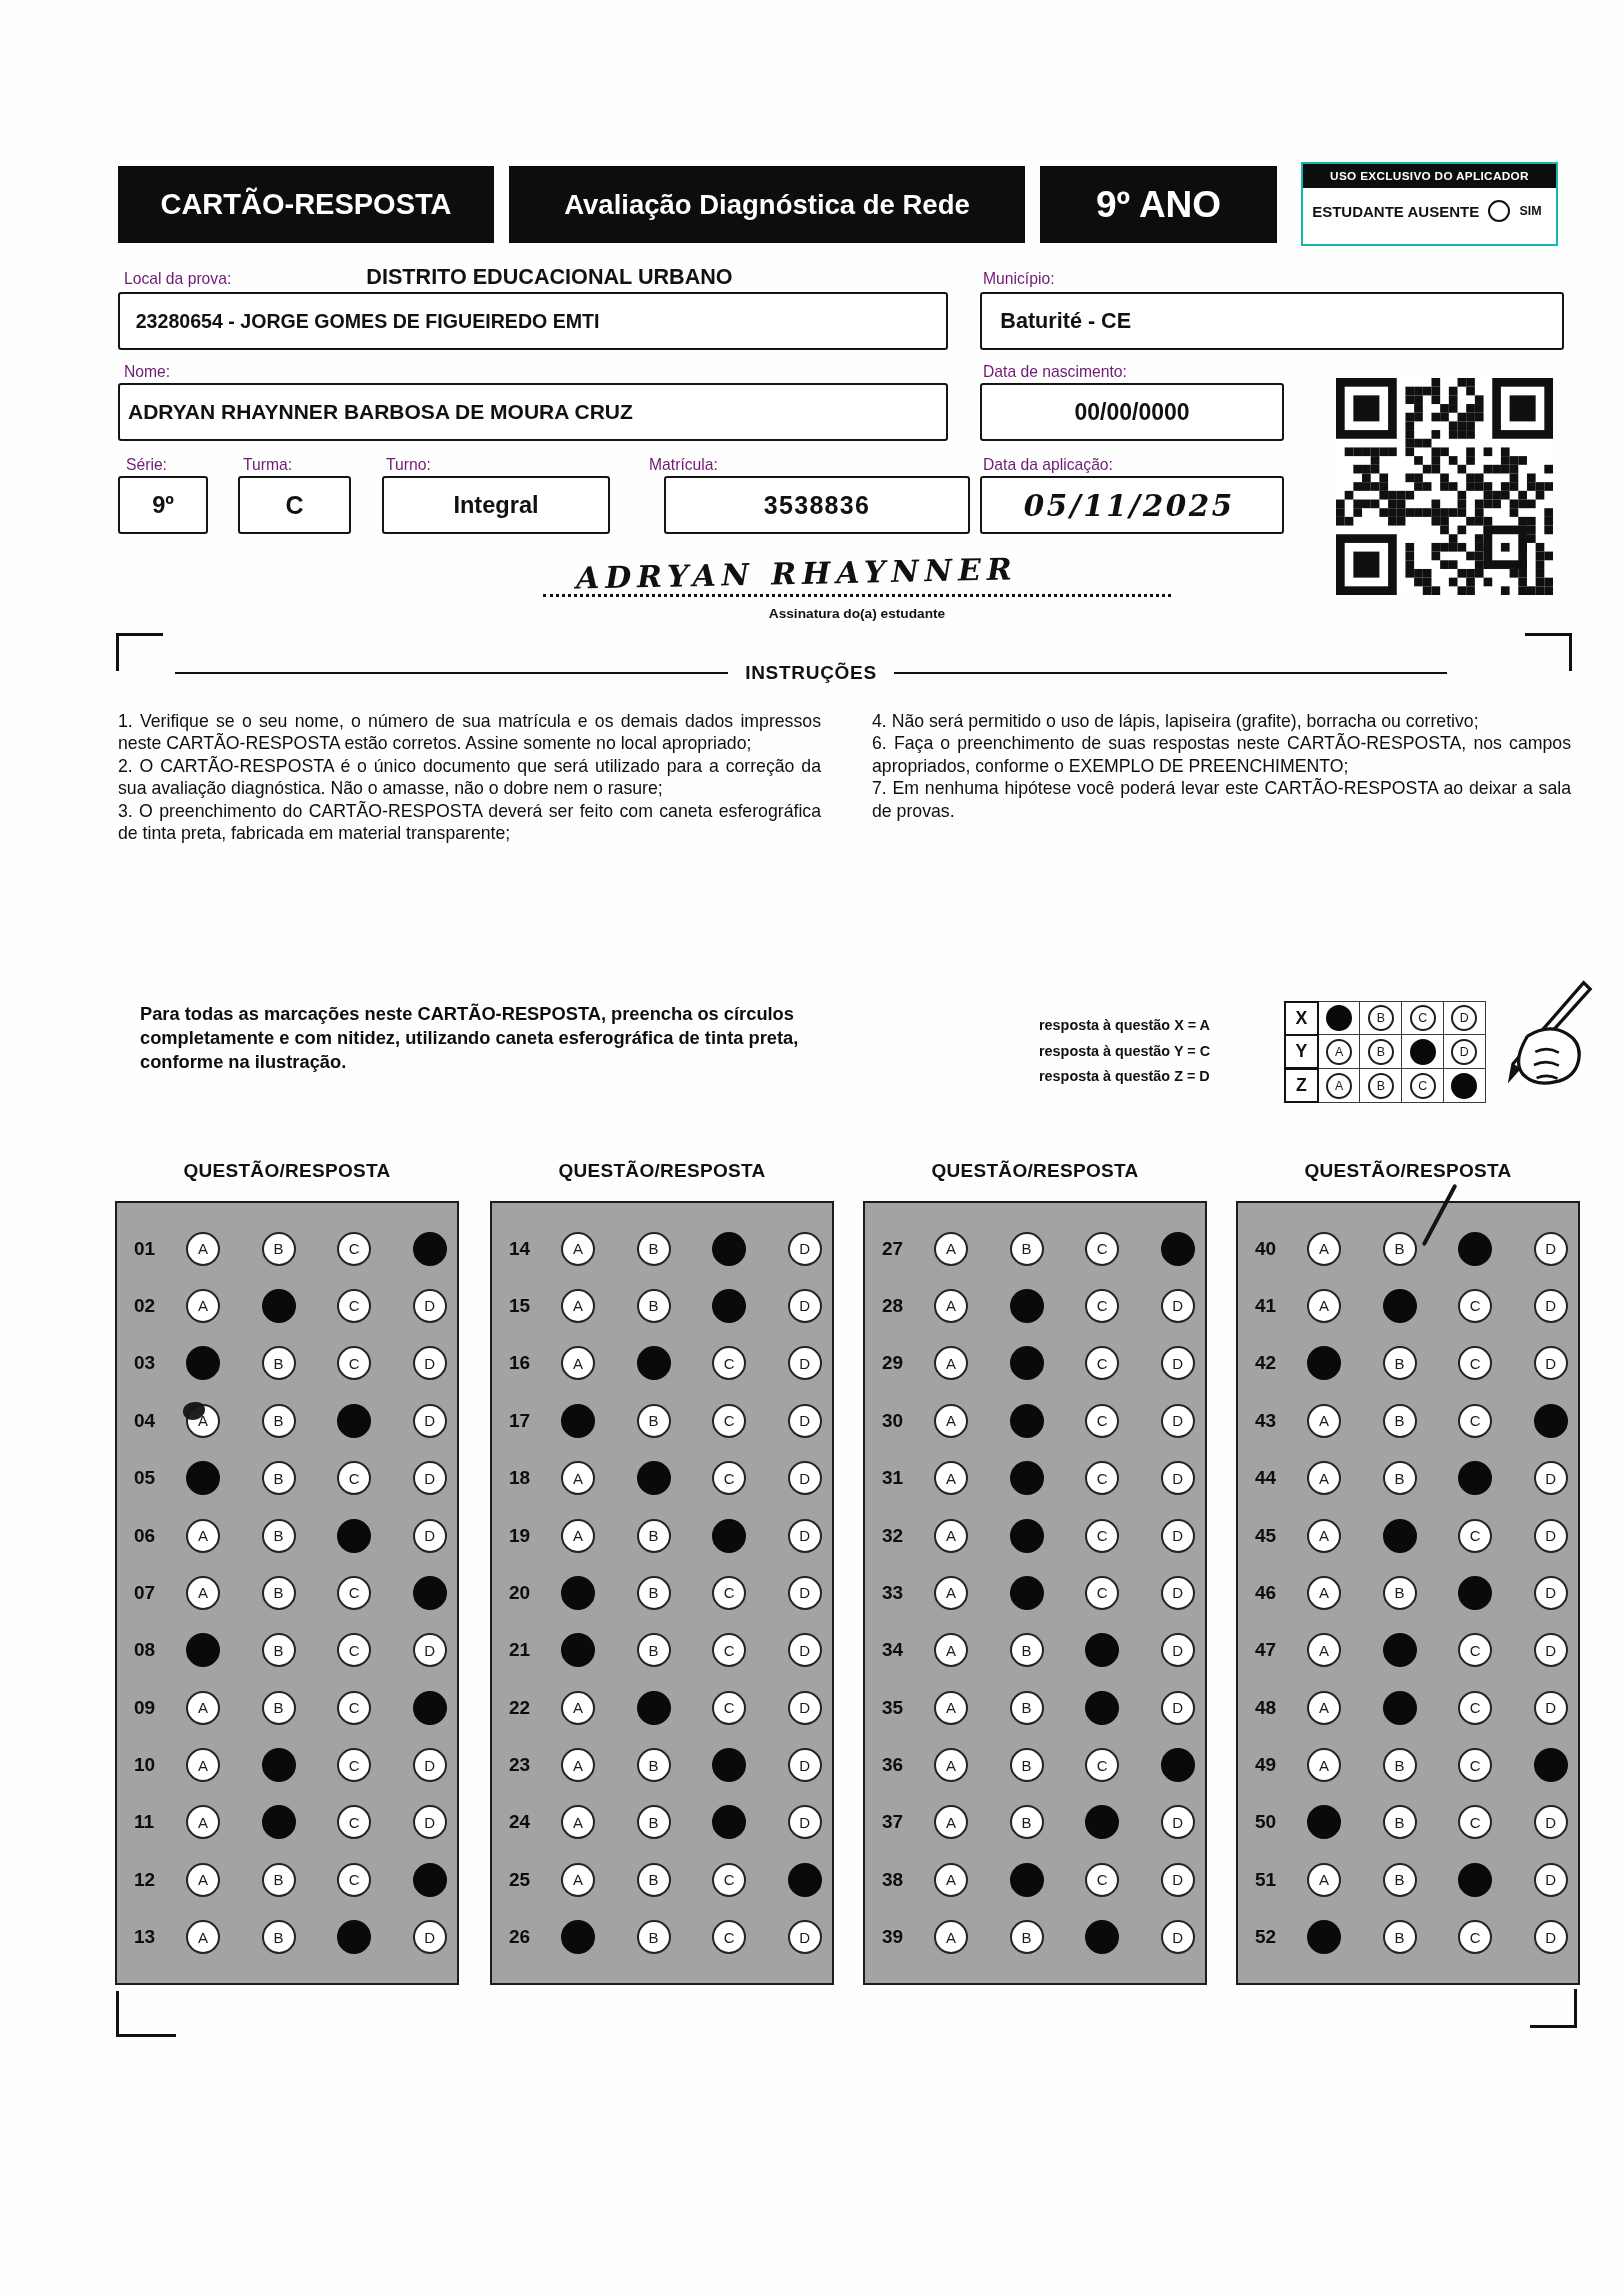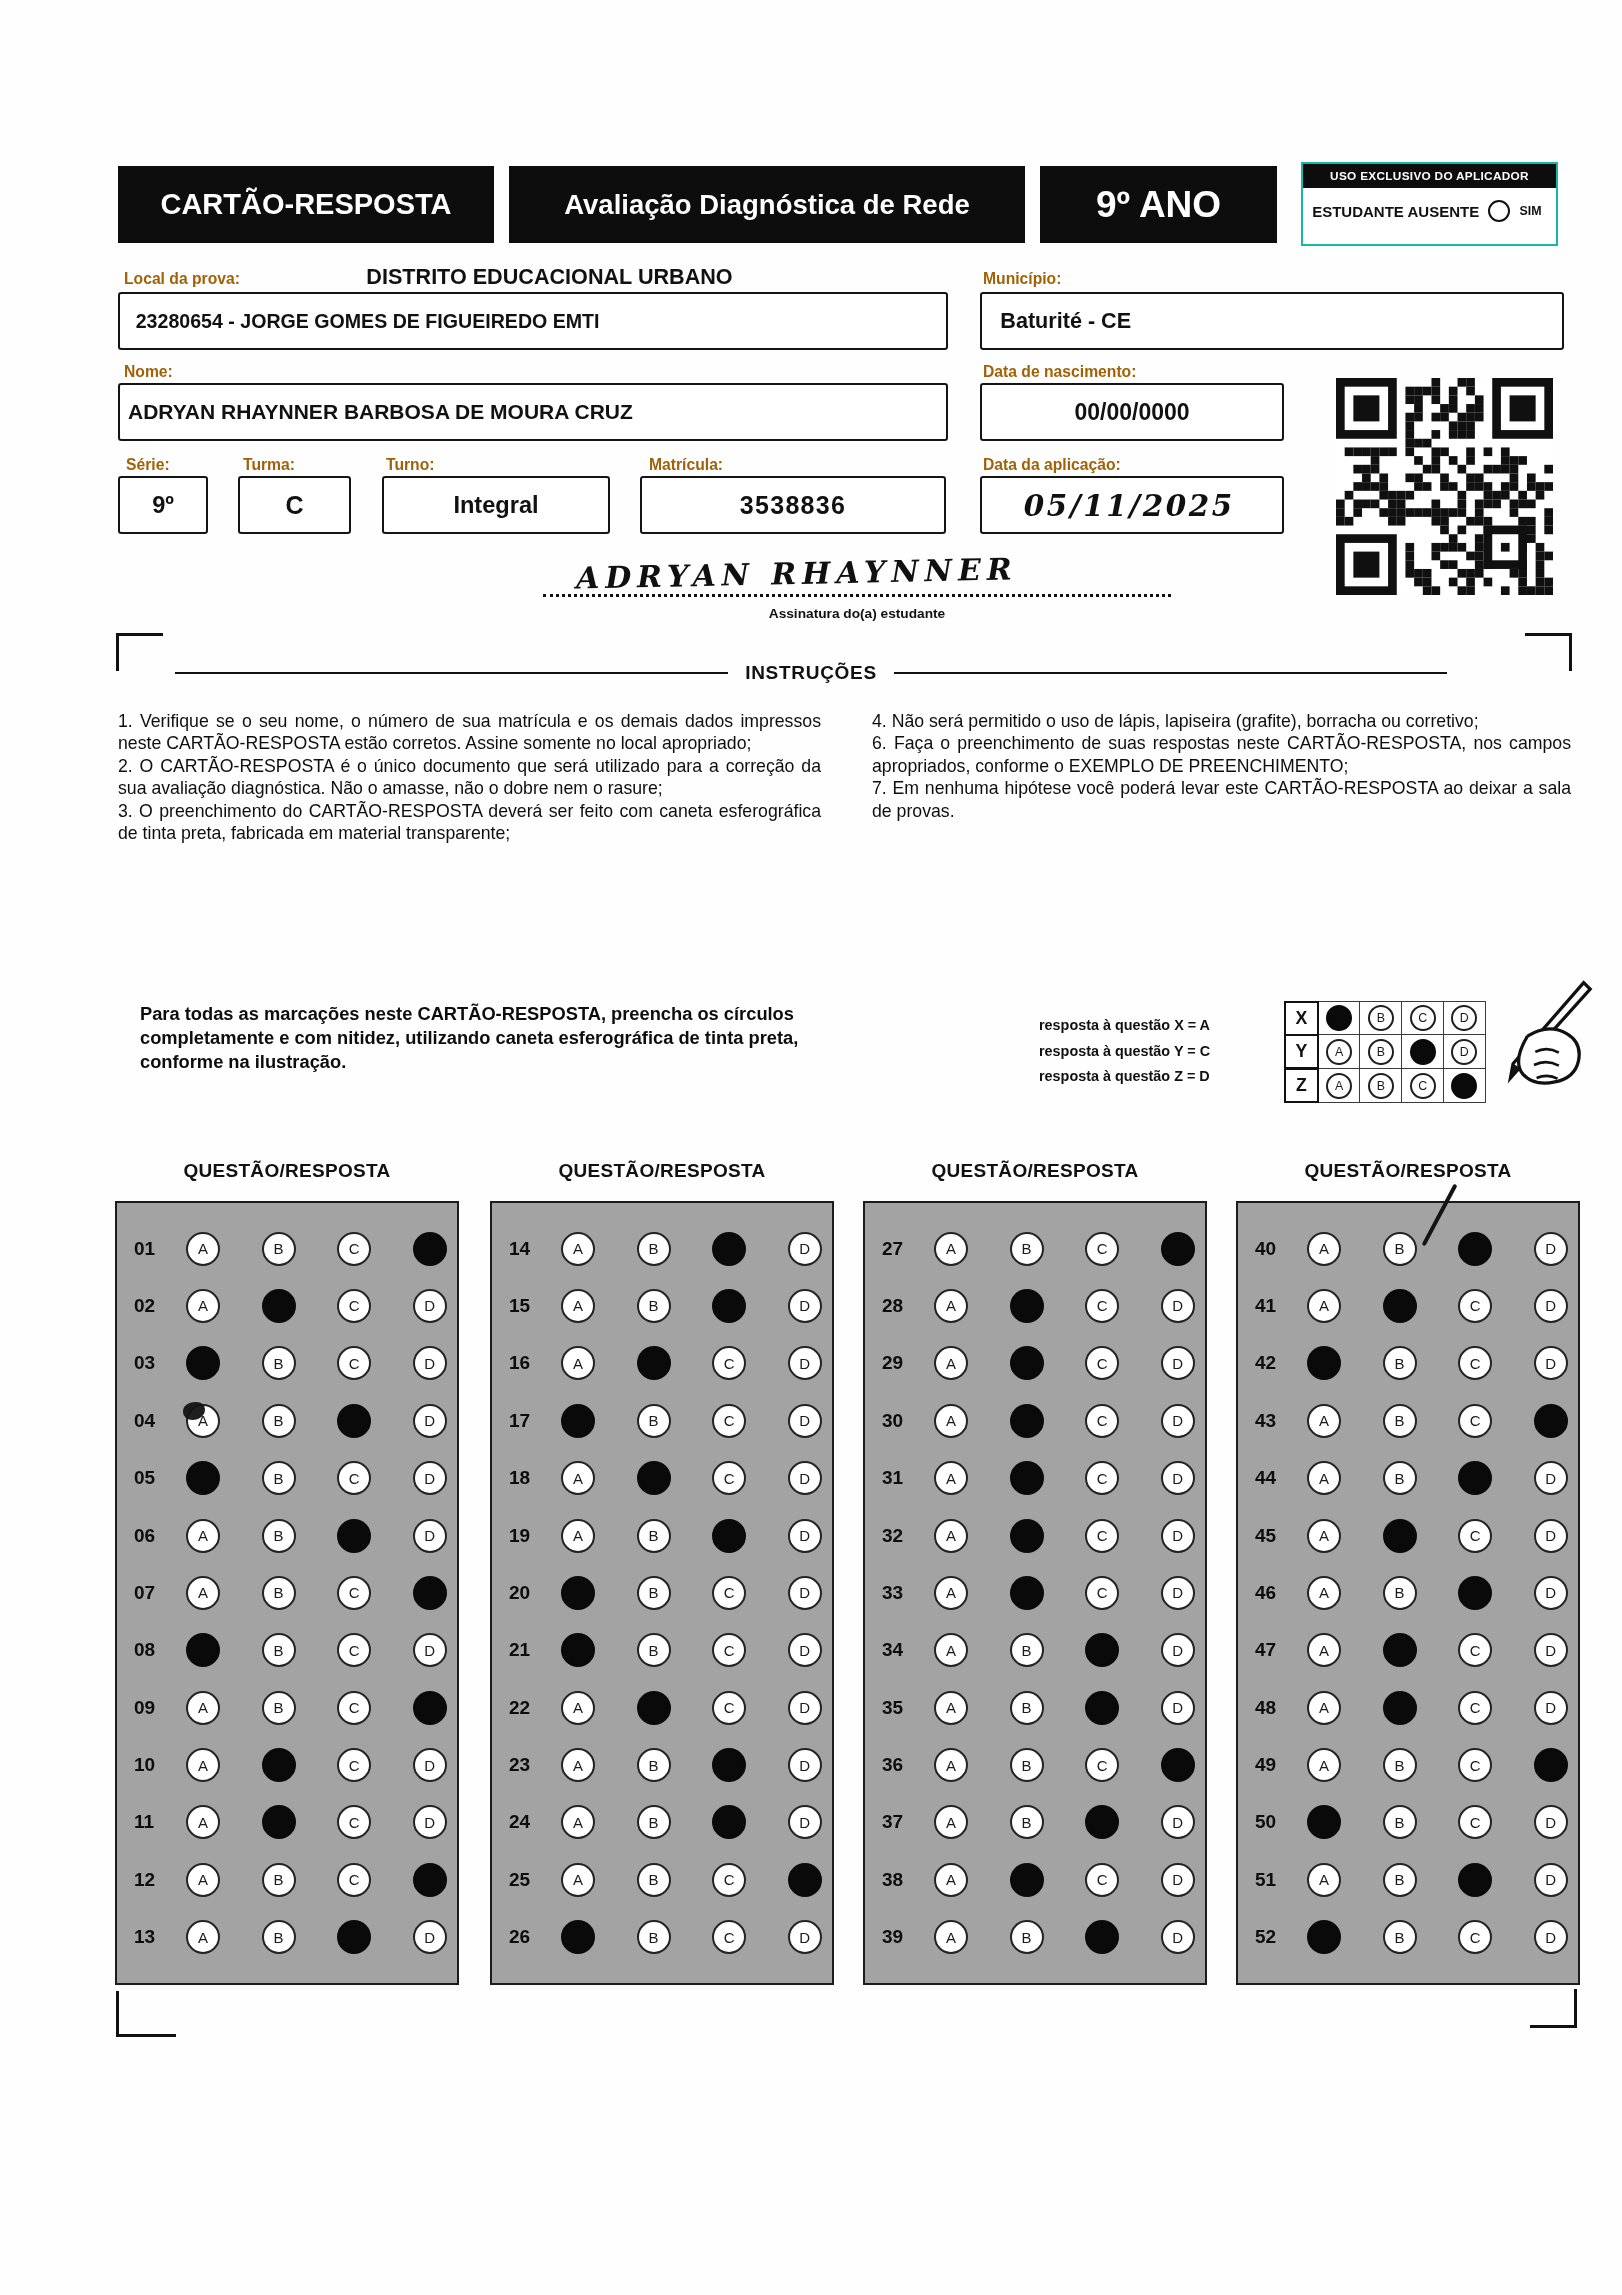--- a/index.html
+++ b/index.html
@@ -2,21 +2,21 @@
 <html style="font-size:10.5px"><head>
 <meta charset="utf-8">
 <style>
   *{box-sizing:border-box;margin:0;padding:0}
   html,body{margin:0;padding:0}
   body{width:1623px;height:2295px;background:#fff;font-family:"Liberation Sans",sans-serif;color:#111}
   .page{position:relative;width:1623px;height:2295px;background:#fefefe;overflow:hidden}
   .abs{position:absolute}
   .blackbox{background:#0d0d0d;color:#fff;display:flex;align-items:center;justify-content:center;font-weight:bold}
   .fieldbox{border:2px solid #141414;border-radius:3.3px;display:flex;align-items:center;font-weight:bold;background:#fff}
-  .lbl{position:absolute;font-weight:bold;font-size:15.7px;color:#a16207}
+  .lbl{position:absolute;font-weight:normal;font-size:15.7px;color:#701a75}
   .center{justify-content:center}
   .aplicador{border:2px solid #14b8a6;background:#fff}
   .apl-head{background:#0d0d0d;color:#fff;font-weight:bold;font-size:11.8px;text-align:center;padding:5.2px 0;letter-spacing:0.3px}
   .apl-body{display:flex;align-items:center;gap:9.2px;padding:11.8px 9.2px 0 9.2px;font-weight:bold;font-size:15px}
   .circle-opt{display:inline-block;width:22px;height:22px;border:2.6px solid #111;border-radius:50%;background:#fff}
   .sim{font-size:12.4px}
   .handwrite{font-family:"DejaVu Serif",serif;font-style:italic;font-weight:bold;color:#101010}
   .dotline{border-bottom:3.3px dotted #111}
   .sigwrap{text-align:center}
   .bracket{position:absolute}
@@ -303,21 +303,21 @@
 
   <div class="lbl" style="left:126px;top:456px;">Série:</div>
   <div class="lbl" style="left:243px;top:456px;">Turma:</div>
   <div class="lbl" style="left:386px;top:456px;">Turno:</div>
   <div class="lbl" style="left:649px;top:456px;">Matrícula:</div>
   <div class="lbl" style="left:983px;top:456px;">Data da aplicação:</div>
 
   <div class="abs fieldbox center" style="left:118px;top:476px;width:90px;height:58px;font-size:23.6px;">9º</div>
   <div class="abs fieldbox center" style="left:238px;top:476px;width:113px;height:58px;font-size:25px;">C</div>
   <div class="abs fieldbox center" style="left:382px;top:476px;width:228px;height:58px;font-size:23.6px;">Integral</div>
-  <div class="abs fieldbox center" style="left:640px;top:476px;width:306px;height:58px;font-size:25px;letter-spacing:1.3px;">3538836</div>
+  <div class="abs fieldbox center" style="left:664px;top:476px;width:306px;height:58px;font-size:25px;letter-spacing:1.3px;">3538836</div>
   <div class="abs fieldbox" style="left:980px;top:476px;width:304px;height:58px;padding-left:30px;">
     <span class="handwrite" style="font-size:29.4px;padding-left:11.8px;letter-spacing:2.6px;">05/11/2025</span>
   </div>
 
   <div class="abs handwrite" style="left:576px;top:556px;font-size:30px;letter-spacing:5.9px;transform:rotate(-1.2deg);">ADRYAN RHAYNNER</div>
   <div class="abs dotline" style="left:543px;top:571px;width:628px;height:26px;"></div>
   <div class="abs sigwrap" style="left:543px;top:606px;width:628px;font-size:13.7px;font-weight:bold;">Assinatura do(a) estudante</div>
 
   <div class="bracket" style="left:116px;top:633px;width:47px;height:38px;border-left:3.3px solid #111;border-top:3.3px solid #111;"></div>
   <div class="bracket" style="left:1525px;top:633px;width:47px;height:38px;border-right:3.3px solid #111;border-top:3.3px solid #111;"></div>

